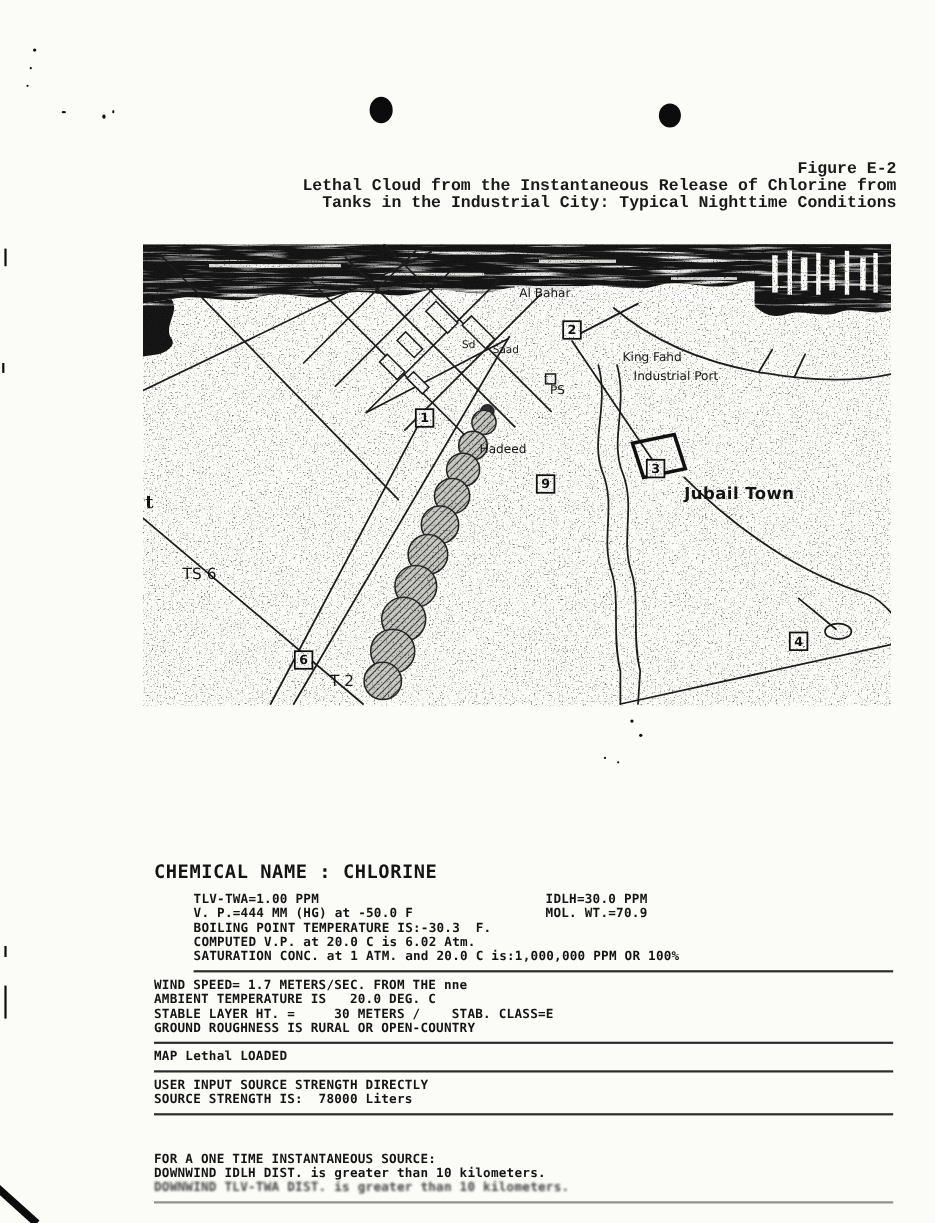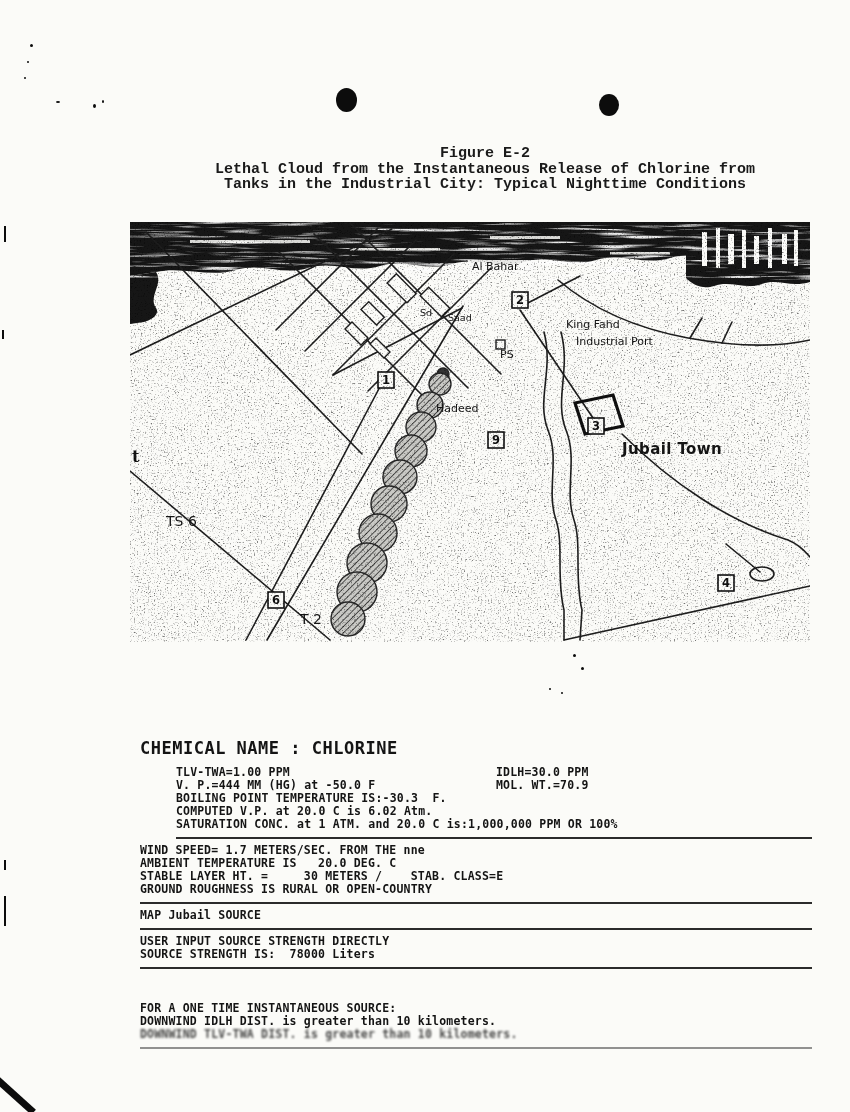--- a/index.html
+++ b/index.html
@@ -7,38 +7,38 @@
     width:850px;height:1112px;position:relative;overflow:hidden;
     background:#fbfbf8;
     font-family:"DejaVu Sans Mono",monospace;
     color:#1b1b1b;
   }
   .artifact{position:absolute;background:#0c0c0c;}
   .round{border-radius:50%;}
 
   
   .fig-caption{
-    position:absolute;left:145px;top:146px;width:680px;text-align:center;
+    position:absolute;left:135px;top:146px;width:680px;text-align:right;
     font-family:"Liberation Mono",monospace;font-weight:700;
     font-size:15px;line-height:15.5px;color:#1a1a1a;
   }
 
   
   .map-wrap{position:absolute;left:130px;top:222px;width:680px;height:420px;}
   .map-svg{position:absolute;inset:0;width:100%;height:100%;}
   .lbl{font-family:"DejaVu Sans",sans-serif;fill:#151515;}
   .lbl-sm{font-size:9.5px;}
   .lbl-md{font-size:11px;}
   .lbl-lg{font-size:14px;}
   .lbl-xl{font-size:15px;font-weight:700;letter-spacing:.4px;}
   .lbl-serif{font-family:"DejaVu Serif",serif;font-size:16px;font-weight:700;}
   .marker-num{font-family:"DejaVu Sans",sans-serif;font-size:11.5px;font-weight:700;fill:#111;}
 
   
-  .report{position:absolute;left:140px;top:738px;width:672px;color:#141414;}
+  .report{position:absolute;left:140px;top:783px;width:672px;color:#141414;}
   .report-header{
     font-family:"DejaVu Sans Mono",monospace;font-weight:700;
     font-size:17px;letter-spacing:.5px;margin-bottom:8px;
   }
   .sec{border-bottom:2px solid #2b2b2b;padding:5px 0 6px 0;position:relative;}
   .sec-chem{padding-top:0;margin-left:36px;}
   .sec-last{border-bottom:2px solid rgba(40,40,40,.5);margin-top:28px;}
   .mono-line{
     font-family:"DejaVu Sans Mono",monospace;font-weight:700;
     font-size:11.5px;line-height:13px;white-space:pre;letter-spacing:.2px;
@@ -229,21 +229,21 @@
     </div>
 
     <div class="sec">
       <div class="mono-line">WIND SPEED= 1.7 METERS/SEC. FROM THE nne</div>
       <div class="mono-line">AMBIENT TEMPERATURE IS   20.0 DEG. C</div>
       <div class="mono-line">STABLE LAYER HT. =     30 METERS /    STAB. CLASS=E</div>
       <div class="mono-line">GROUND ROUGHNESS IS RURAL OR OPEN-COUNTRY</div>
     </div>
 
     <div class="sec">
-      <div class="mono-line">MAP Jubail SOURCE</div>
+      <div class="mono-line">MAP Lethal LOADED</div>
     </div>
 
     <div class="sec">
       <div class="mono-line">USER INPUT SOURCE STRENGTH DIRECTLY</div>
       <div class="mono-line">SOURCE STRENGTH IS:  78000 Liters</div>
     </div>
 
     <div class="sec sec-last">
       <div class="mono-line">FOR A ONE TIME INSTANTANEOUS SOURCE:</div>
       <div class="mono-line">DOWNWIND IDLH DIST. is greater than 10 kilometers.</div>

